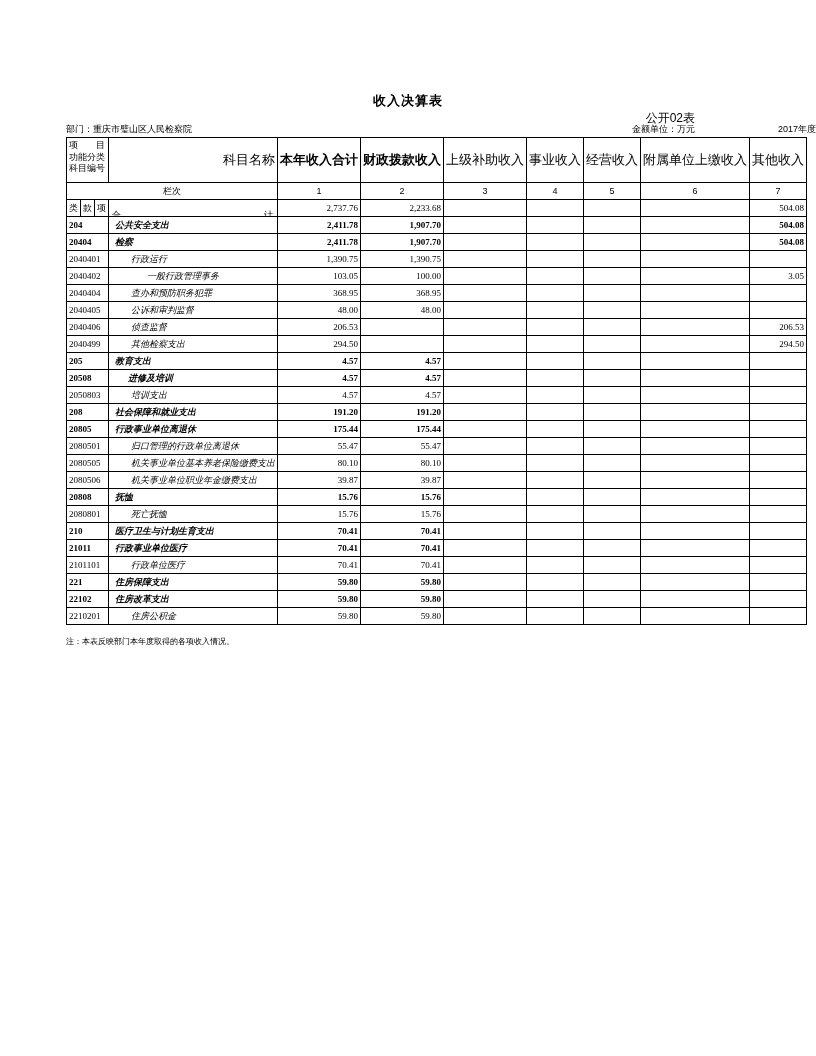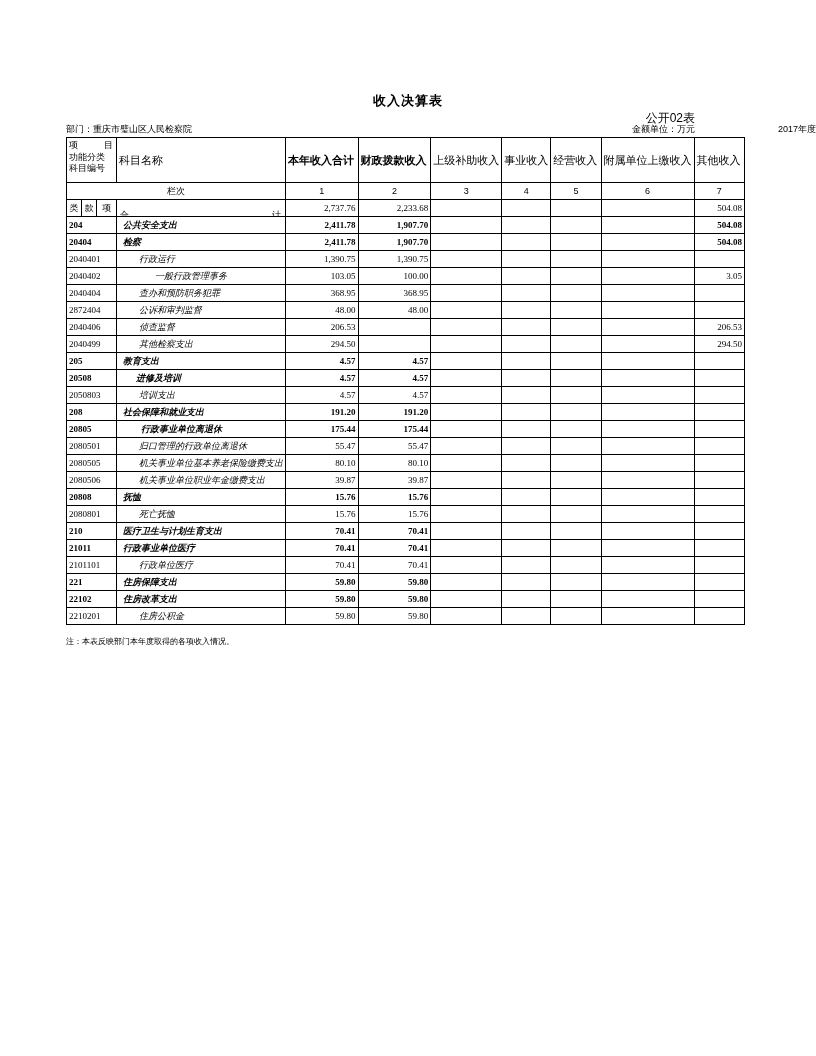--- a/index.html
+++ b/index.html
@@ -67,22 +67,22 @@
   table.main td {
     border: 1px solid #000;
     padding: 0 2px;
     height: 16px;
     line-height: 14px;
     overflow: hidden;
     white-space: nowrap;
     vertical-align: middle;
   }
   .hdr {
-    text-align: left;
-    font-size: 11px;
+    text-align: right;
+    font-size: 13px;
   }
   .hdr-wrap {
     white-space: normal;
     line-height: 11px;
   }
   .num {
     text-align: right;
     padding-right: 4px;
     font-family: "Liberation Serif", serif;
   }
@@ -257,21 +257,21 @@
           <td class="lft" style="padding-left: 22px; margin-top: 9px;">查办和预防职务犯罪</td>
           <td class="num">368.95</td>
           <td class="num">368.95</td>
           <td class="num"></td>
           <td class="num"></td>
           <td class="num"></td>
           <td class="num"></td>
           <td class="num"></td>
         </tr>
         <tr>
-          <td class="code" colspan="3">2872404</td>
+          <td class="code" colspan="3">2040405</td>
           <td class="lft" style="padding-left: 22px;">公诉和审判监督</td>
           <td class="num">48.00</td>
           <td class="num">48.00</td>
           <td class="num"></td>
           <td class="num"></td>
           <td class="num"></td>
           <td class="num"></td>
           <td class="num"></td>
         </tr>
         <tr>
@@ -335,21 +335,21 @@
           <td class="num bold">191.20</td>
           <td class="num bold">191.20</td>
           <td class="num bold"></td>
           <td class="num bold"></td>
           <td class="num bold"></td>
           <td class="num bold"></td>
           <td class="num bold"></td>
         </tr>
         <tr>
           <td class="code bold" colspan="3">20805</td>
-          <td class="lft bold" style="padding-left: 24px;">行政事业单位离退休</td>
+          <td class="lft bold" style="padding-left: 6px;">行政事业单位离退休</td>
           <td class="num bold">175.44</td>
           <td class="num bold">175.44</td>
           <td class="num bold"></td>
           <td class="num bold"></td>
           <td class="num bold"></td>
           <td class="num bold"></td>
           <td class="num bold"></td>
         </tr>
         <tr>
           <td class="code" colspan="3">2080501</td>

